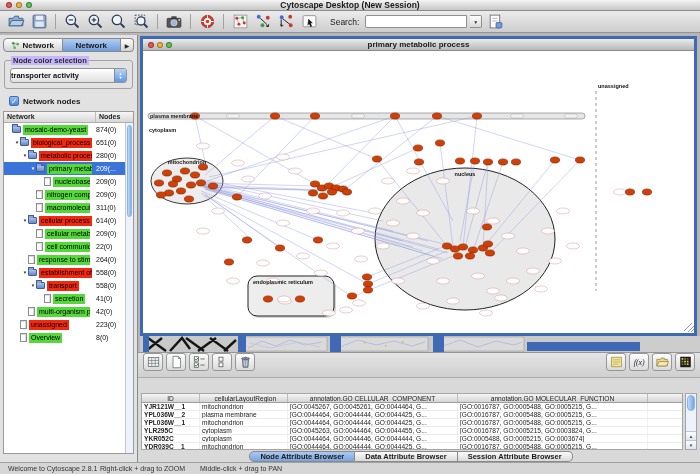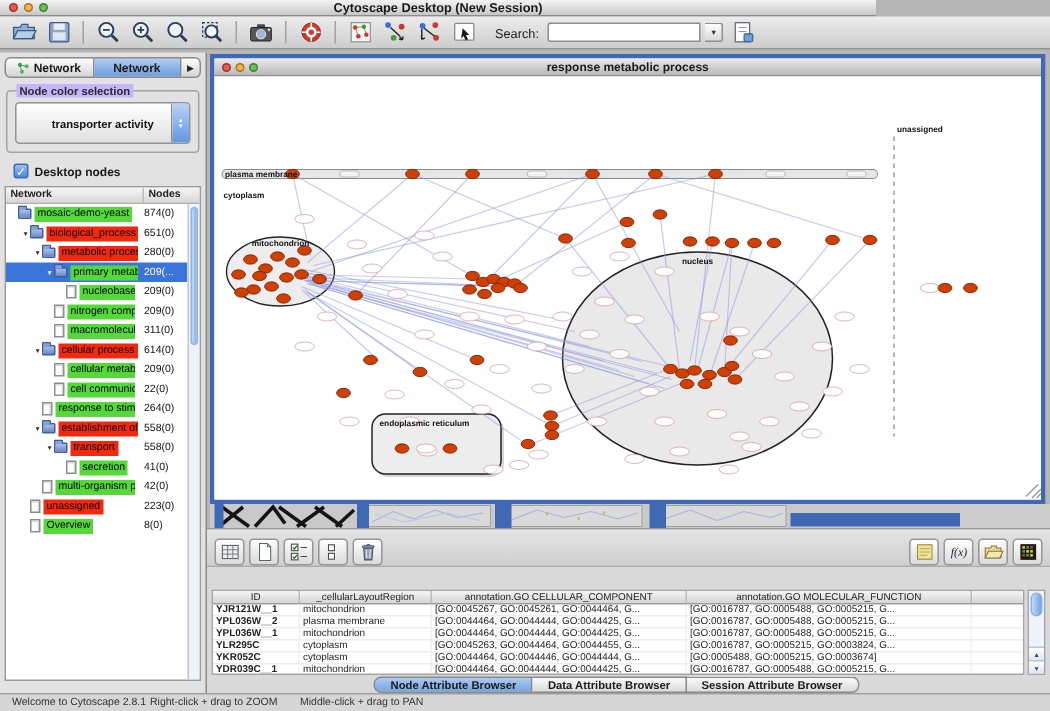--- a/index.html
+++ b/index.html
@@ -1,20 +1,20 @@
 <!DOCTYPE html>
 <html><head>
 <meta charset="utf-8">
 <style>
   *{box-sizing:border-box;margin:0;padding:0}
   html,body{background:#888}
   .app{position:relative;width:700px;height:474px;background:#b6b6b6;overflow:hidden;
        font-family:"Liberation Sans",sans-serif;color:#222;-webkit-font-smoothing:antialiased}
   
-  .titlebar{position:absolute;left:0;top:0;width:584px;height:11px;
+  .titlebar{position:absolute;left:0;top:0;width:700px;height:11px;
     background:linear-gradient(#f4f4f4,#c7c7c7);border-bottom:1px solid #8c8c8c}
   .lights{position:absolute;left:6px;top:2px;display:flex;gap:4px}
   .light{width:6px;height:6px;border-radius:50%;border:1px solid rgba(0,0,0,.35)}
   .light.r{background:#f0544c}.light.y{background:#f6b53b}.light.g{background:#61c454}
   .titlebar .title{position:absolute;left:0;right:0;top:0;text-align:center;
     font-size:8.5px;font-weight:bold;line-height:11px;color:#1a1a1a}
   
   .toolbar{position:absolute;left:0;top:11px;width:700px;height:22px;
     background:linear-gradient(#ececec,#cdcdcd);border-bottom:1px solid #939393;
     display:flex;align-items:center;padding:0 6px;gap:3px}
@@ -33,22 +33,22 @@
   .float-ic{position:absolute;right:3px;top:2px;width:7px;height:7px;border:1px solid #777;background:#ddd}
   .cp-tabs{display:flex;margin:3px 3px 2px;height:14px;flex:none}
   .cp-tab{flex:1;border:1px solid #8a8a8a;border-left:none;background:linear-gradient(#fdfdfd,#d4d4d4);
     font-size:8px;font-weight:bold;display:flex;align-items:center;justify-content:center;gap:2px;color:#1a1a1a}
   .cp-tab:first-child{border-left:1px solid #8a8a8a;border-radius:4px 0 0 4px}
   .cp-tab.sel{background:linear-gradient(#b3cdf2,#6e9ddd)}
   .cp-tab-more{width:13px;flex:none;border:1px solid #8a8a8a;border-left:none;border-radius:0 4px 4px 0;
     background:linear-gradient(#fdfdfd,#d4d4d4);font-size:6px;display:flex;align-items:center;justify-content:center;color:#222}
   .groupbox{margin:6px 4px 3px;border:1px solid #a3a3a3;border-radius:3px;padding:7px 5px 5px;position:relative;flex:none}
   .gb-legend{position:absolute;top:-5px;left:6px;background:#c4b5fd;padding:0 2px;font-size:7.5px;font-weight:bold;color:#2a2a2a}
-  .combo{height:28px;border:1px solid #949494;border-radius:3px;background:linear-gradient(#fff,#e0e0e0);
-    position:relative;display:flex;align-items:center;justify-content:center;font-size:7.5px;font-weight:bold;color:#111}
+  .combo{height:15px;border:1px solid #949494;border-radius:3px;background:linear-gradient(#fff,#e0e0e0);
+    position:relative;display:flex;align-items:center;font-size:7.5px;font-weight:bold;color:#111}
   .combo-step{position:absolute;right:0;top:0;bottom:0;width:12px;border-left:1px solid #8a8a8a;
     border-radius:0 2px 2px 0;background:linear-gradient(#b9d3f4,#5f97e4);
     display:flex;flex-direction:column;align-items:center;justify-content:center;color:#fff;font-size:4px;line-height:4px}
   .cb-row{display:flex;align-items:center;gap:4px;margin:4px 9px 3px;flex:none}
   .checkbox{width:10px;height:10px;border-radius:2px;border:1px solid #476cab;
     background:linear-gradient(#97bff2,#4a86e0);color:#fff;font-size:8px;line-height:9px;text-align:center}
   .cb-label{font-size:8px;font-weight:bold;color:#1a1a1a}
   .tree-wrap{flex:1;margin:2px 3px 8px;border:1px solid #9a9a9a;background:#fff;position:relative;overflow:hidden}
   .tree-cols{display:flex;height:11px;background:linear-gradient(#f6f6f6,#d7d7d7);border-bottom:1px solid #aeaeae}
   .tree-col{font-size:7px;font-weight:bold;color:#222;line-height:10px;padding:0 3px;border-right:1px solid #bdbdbd;overflow:hidden}
@@ -80,21 +80,21 @@
   .nf-titlebar .lights{top:3px;left:5px;gap:3px}
   .nf-title{position:absolute;left:0;right:0;text-align:center;font-size:8px;font-weight:bold;line-height:12px;color:#1a1a1a}
   .nf-canvas{position:absolute;left:0;right:0;top:12px;bottom:0;background:#fff}
   .nf-canvas svg{display:block;width:100%;height:100%}
   
   .behind-strip{position:absolute;left:140px;top:336px;width:560px;height:16px;overflow:hidden}
   
   .data-panel{position:absolute;left:138px;top:352px;width:562px;height:110px;background:#d9d9d9;border-top:1px solid #979797}
   .dp-head{height:12px;background:linear-gradient(#f0f0f0,#cecece);border-bottom:1px solid #9e9e9e;
     font-size:8px;line-height:12px;padding:0 5px;position:relative;color:#1a1a1a}
-  .dp-toolbar{height:25px;display:flex;align-items:flex-end;gap:3px;padding:0 5px;
+  .dp-toolbar{height:25px;display:flex;align-items:flex-start;gap:3px;padding:0 5px;
     background:linear-gradient(#e4e4e4,#cfcfcf);border-bottom:1px solid #ababab}
   .dp-btn{width:20px;height:18px;border:1px solid #969696;border-radius:3px;
     background:linear-gradient(#fefefe,#dadada);display:flex;align-items:center;justify-content:center;flex:none}
   .dp-sp{flex:1}
   .dp-table{position:absolute;left:3px;top:40px;right:17px;height:57px;background:#fff;border:1px solid #a5a5a5;overflow:hidden}
   .dp-hrow{display:flex;height:9px;background:linear-gradient(#f5f5f5,#d5d5d5);border-bottom:1px solid #9d9d9d}
   .dp-th{font-size:6.6px;color:#222;text-align:center;line-height:9px;border-right:1px solid #bcbcbc;overflow:hidden;white-space:nowrap;flex:none}
   .dp-tr{display:flex;height:8px;border-bottom:1px solid #ececec}
   .dp-td{font-size:6.6px;color:#222;line-height:8px;padding:0 2px;border-right:1px solid #f0f0f0;
     overflow:hidden;white-space:nowrap;flex:none}
@@ -266,21 +266,21 @@
       <div class="combo">
         <span>transporter activity</span>
         <span class="combo-step">
             <span>▲</span>
             <span>▼</span>
           </span>
       </div>
     </div>
     <div class="cb-row">
       <span class="checkbox">✓</span>
-      <span class="cb-label">Desktop nodes</span>
+      <span class="cb-label">Network nodes</span>
     </div>
     <div class="tree-wrap">
       <div class="tree-cols">
         <span class="tree-col c1">Network</span>
         <span class="tree-col c2">Nodes</span>
       </div>
       <div class="tree-body">
           <div class="tree-row">
             <span class="tr-ind" style="width: 2px;"></span>
             <span class="tr-arrow"></span>
@@ -407,21 +407,21 @@
     </div>
   </div>
 
   <div class="net-frame">
     <div class="nf-titlebar">
       <div class="lights">
         <span class="light r"></span>
         <span class="light y"></span>
         <span class="light g"></span>
       </div>
-      <div class="nf-title">response metabolic process</div>
+      <div class="nf-title">primary metabolic process</div>
     </div>
     <div class="nf-canvas">
       <svg viewBox="0 0 551 282" preserveAspectRatio="none">
           <rect x="0" y="0" width="551" height="282" fill="#ffffff"></rect>
           <rect x="5" y="62" width="437" height="6" rx="3" fill="#e6e6e6" stroke="#8a8a8a" stroke-width="0.7"></rect>
           <ellipse cx="322" cy="188" rx="90" ry="71" fill="#e9e9e9" stroke="#222" stroke-width="1"></ellipse>
           <ellipse cx="44" cy="130" rx="36" ry="23" fill="#ededed" stroke="#222" stroke-width="0.9"></ellipse>
           <rect x="107" y="227" width="86" height="40" rx="9" fill="#b5b5b5" opacity="0.55"></rect>
           <rect x="105" y="225" width="86" height="40" rx="9" fill="#ededed" stroke="#222" stroke-width="1"></rect>
           <line x1="453" y1="40" x2="453" y2="240" stroke="#8f8f8f" stroke-width="0.9" stroke-dasharray="3,3"></line>

